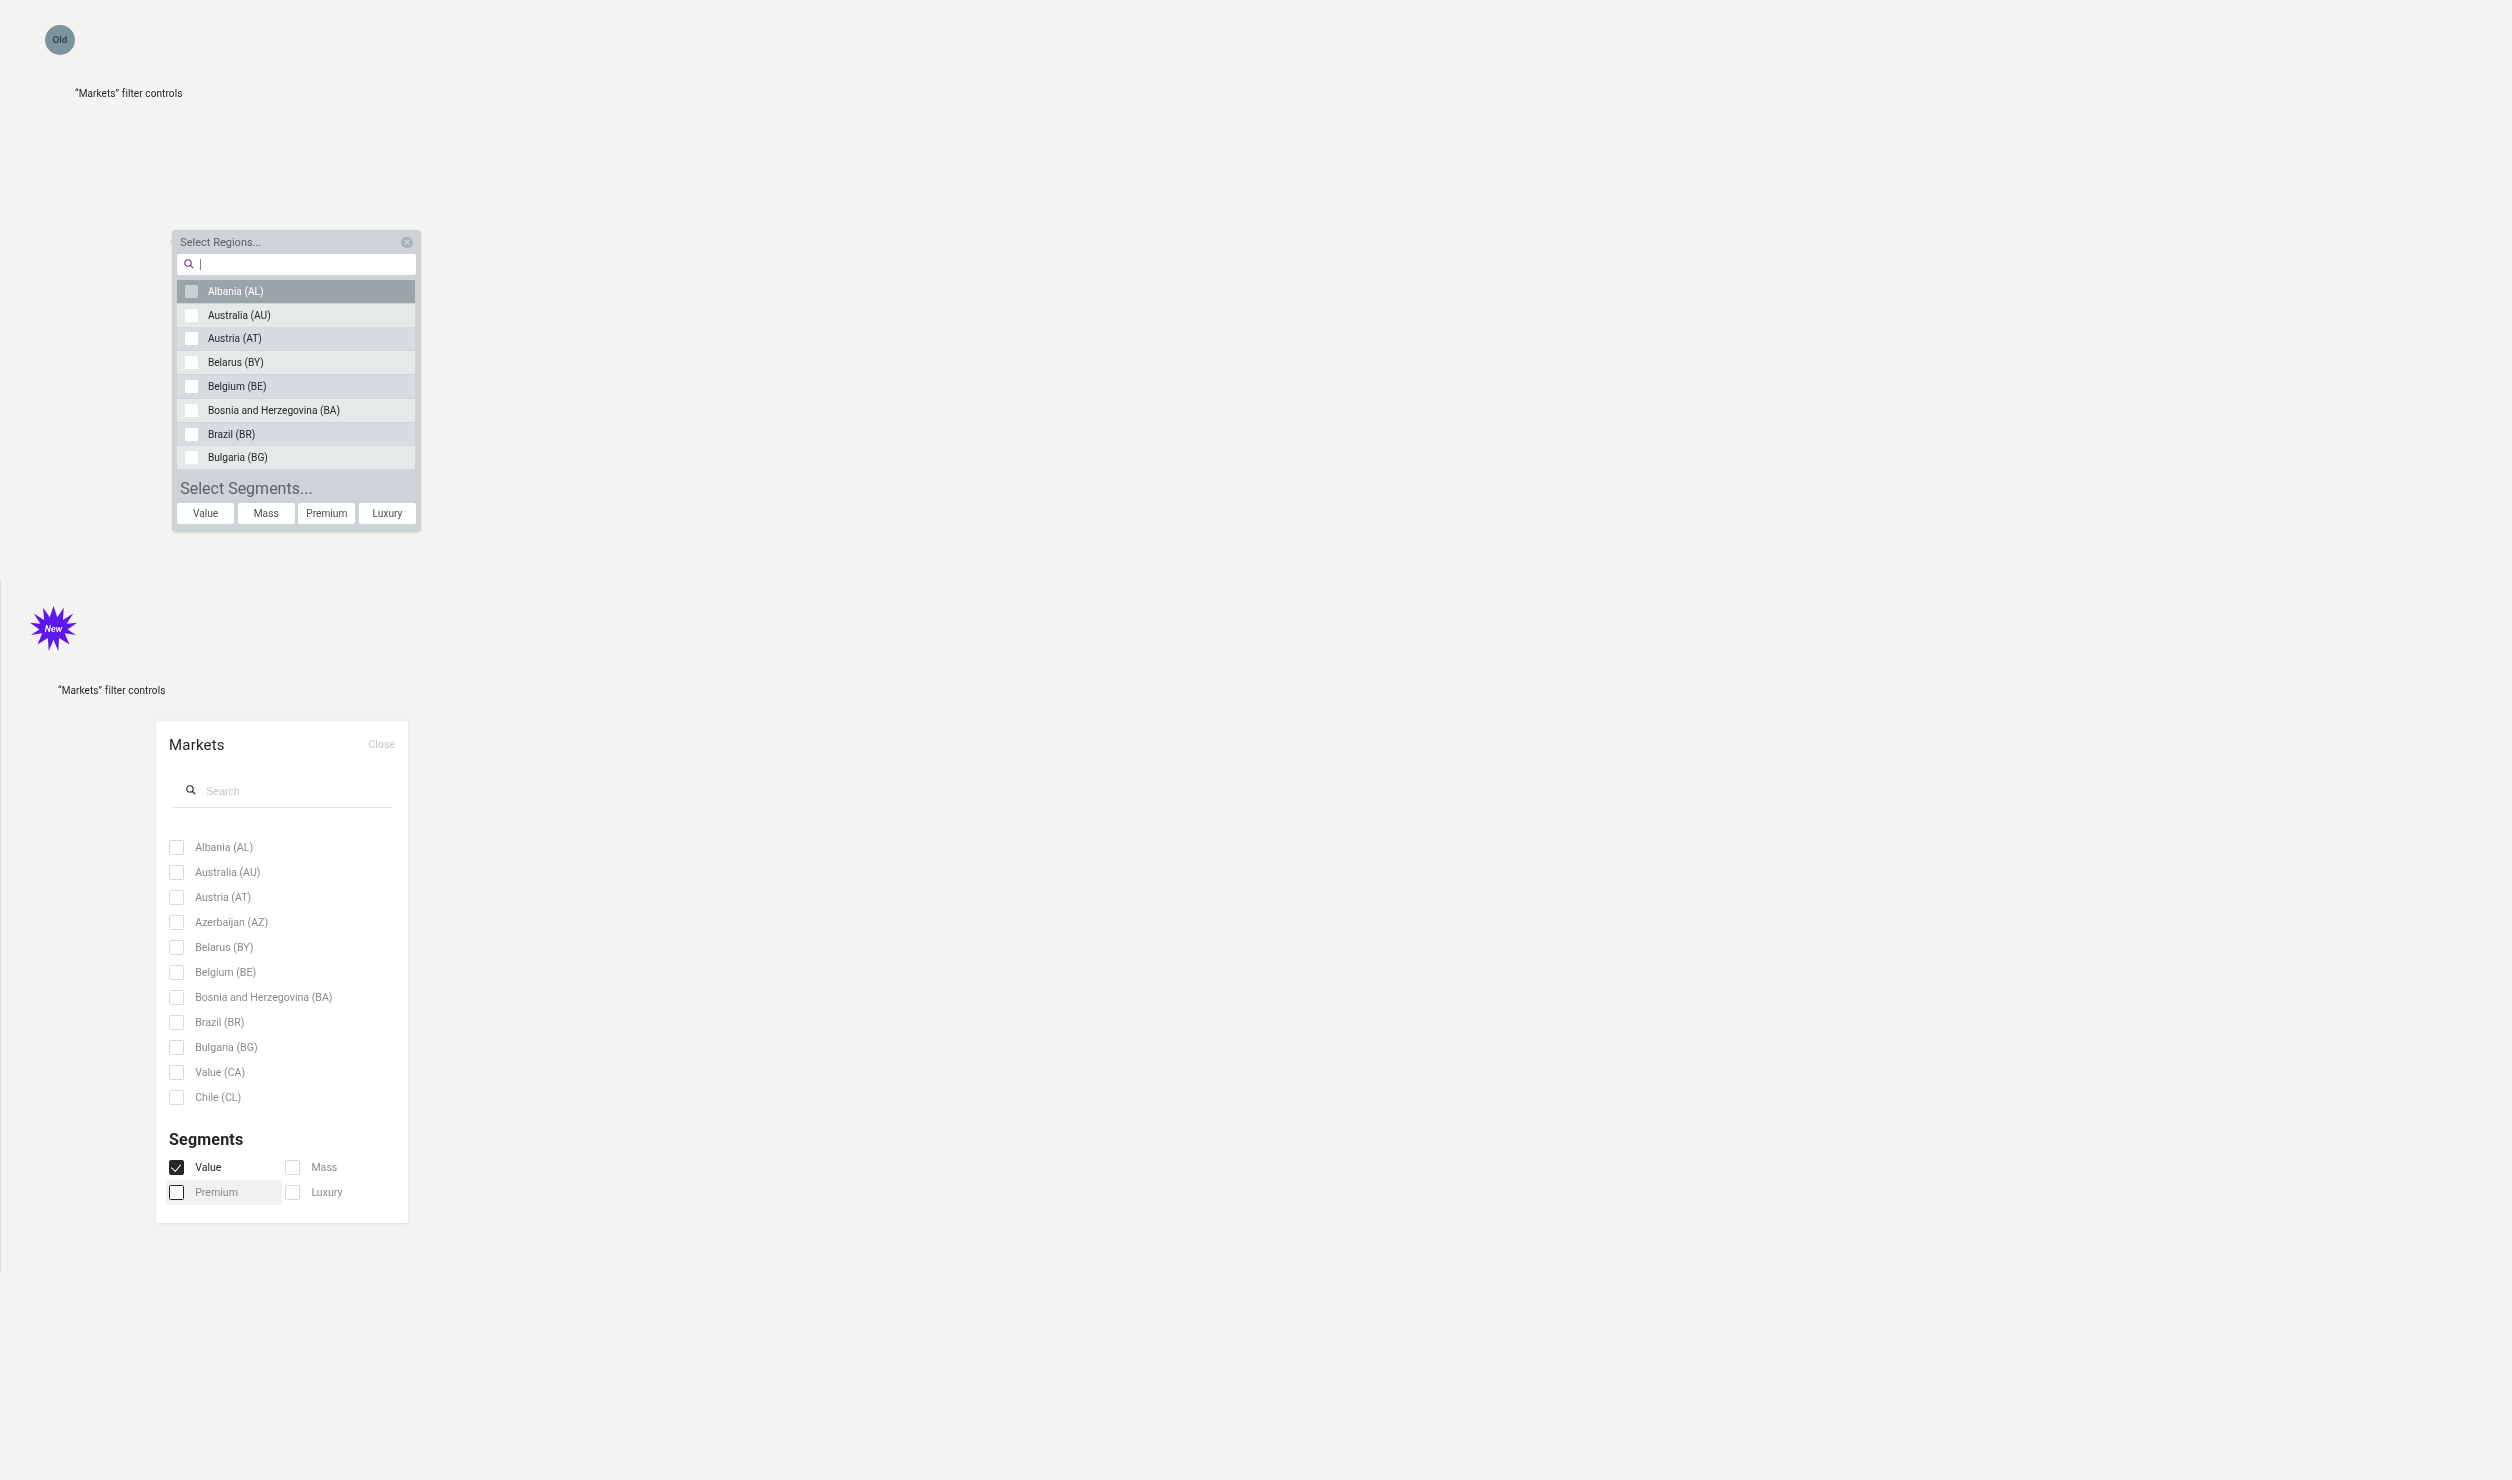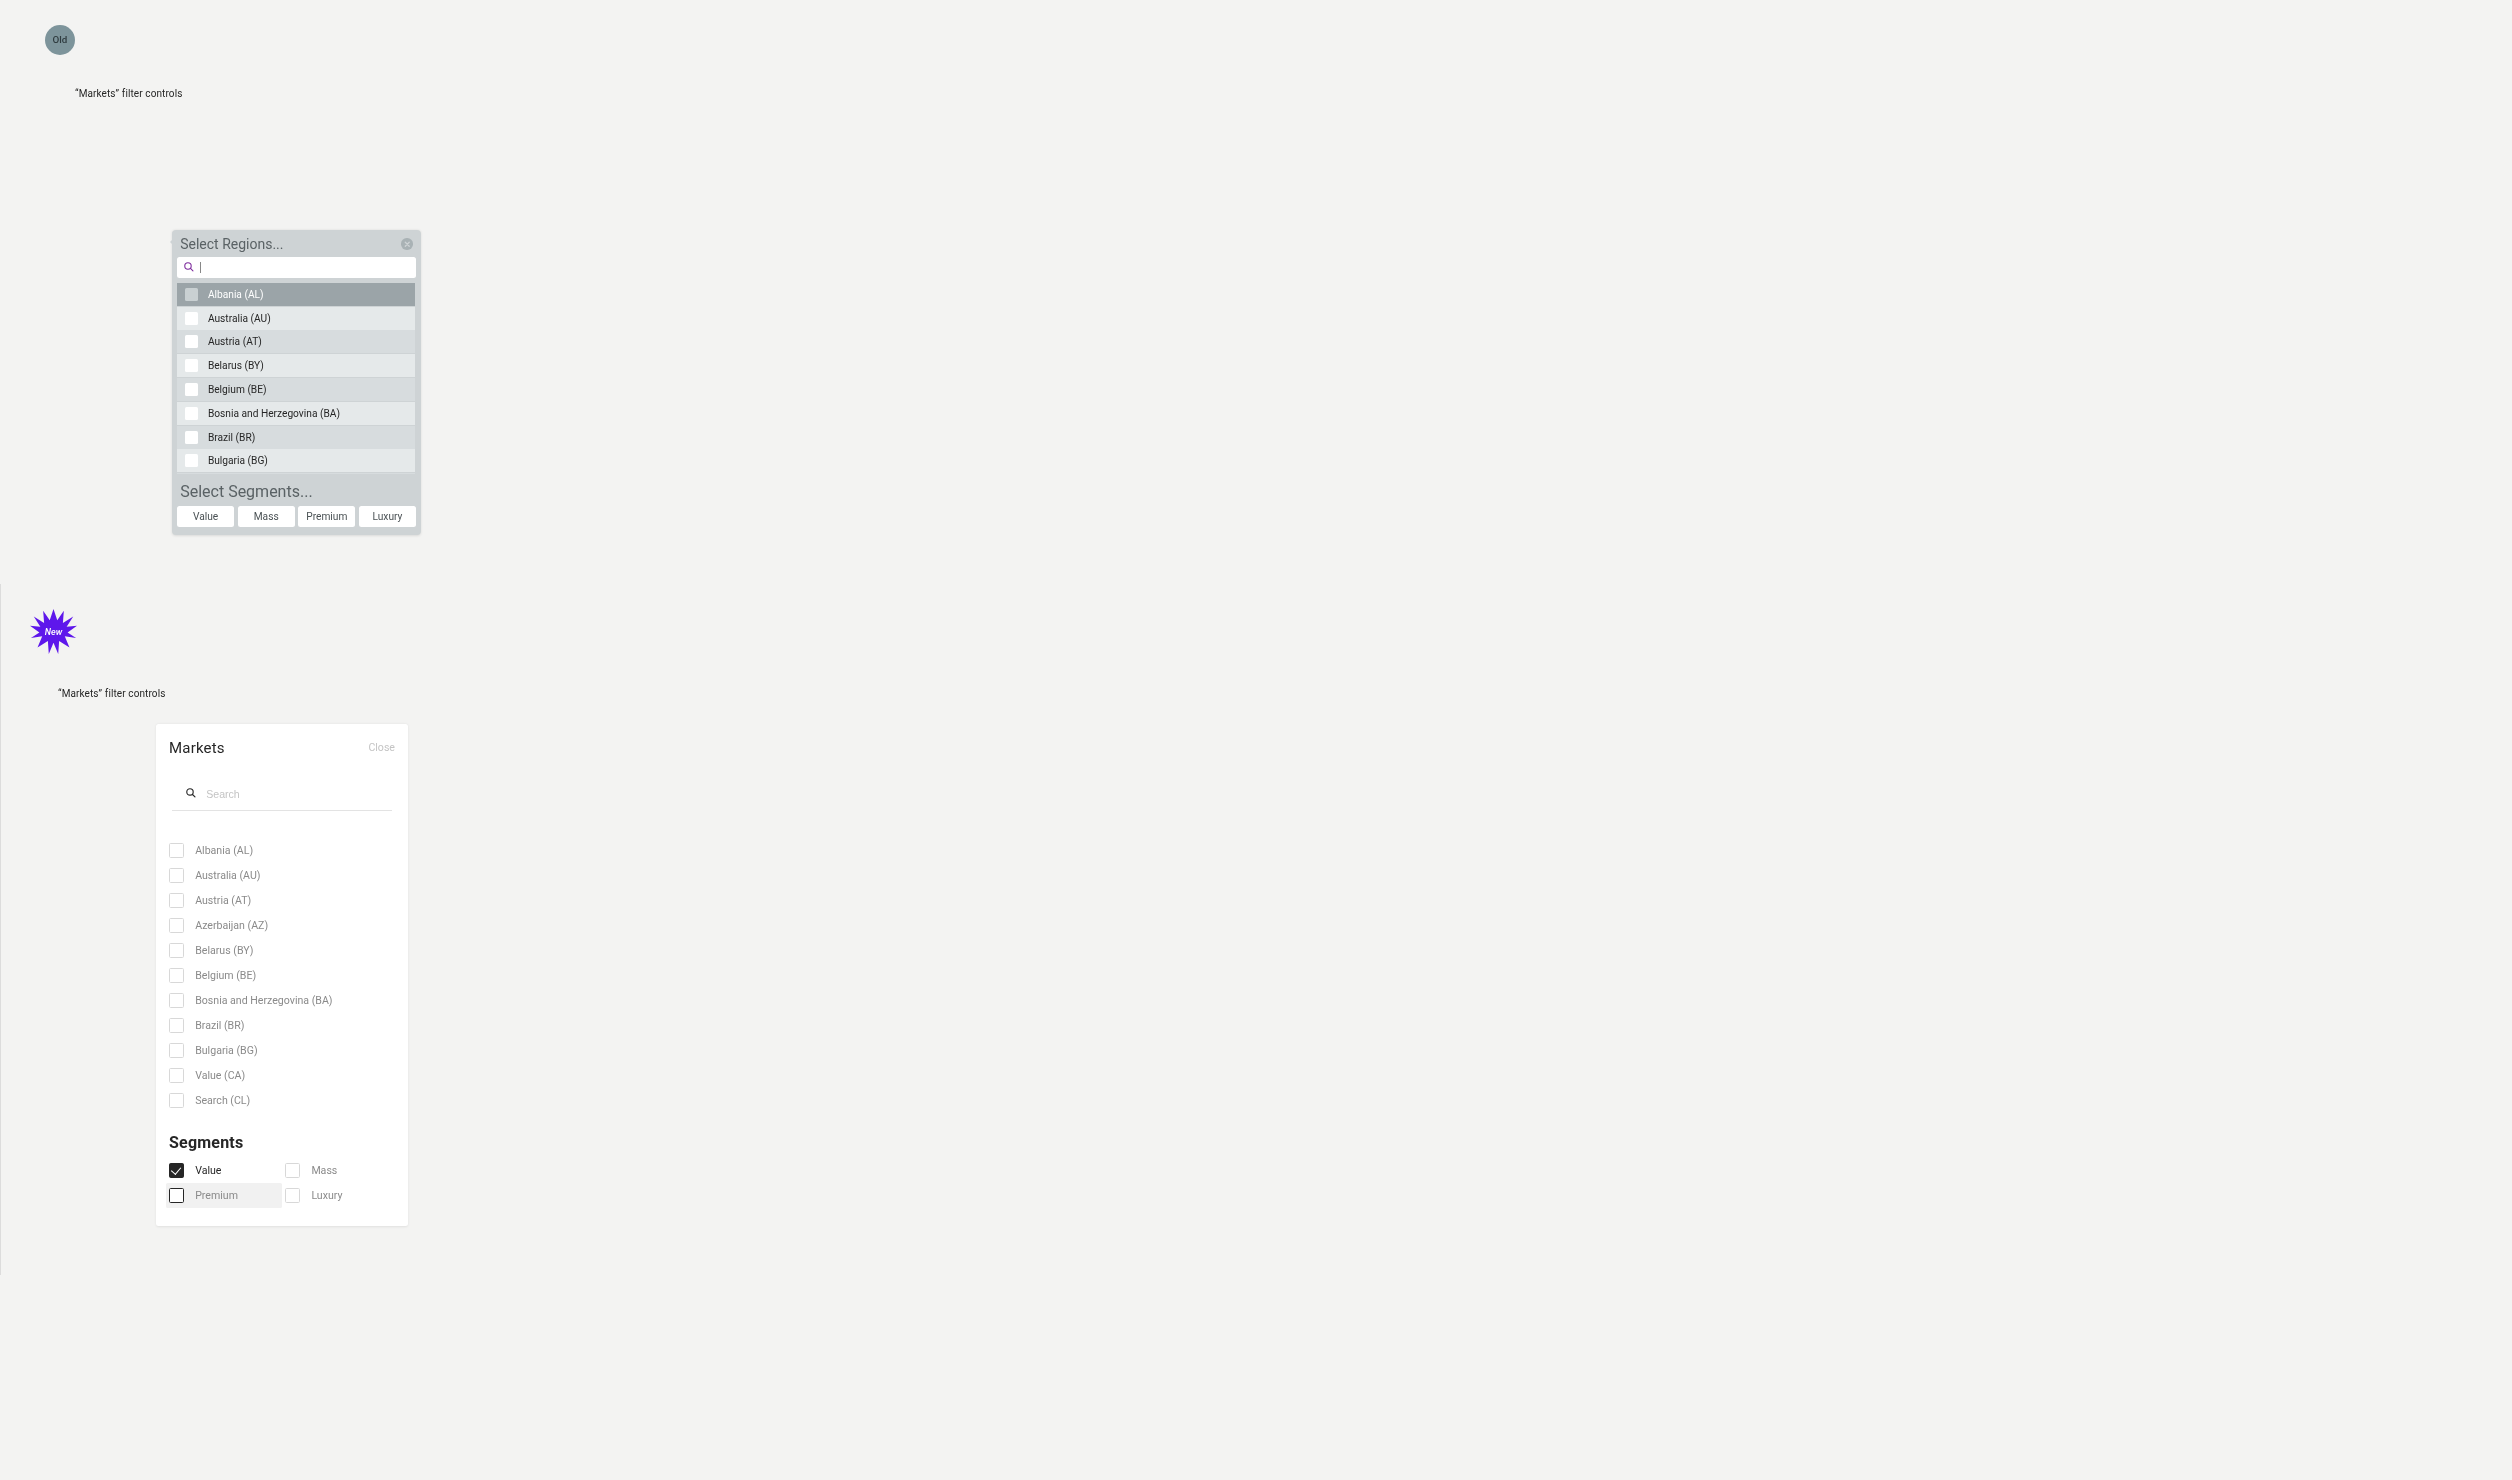--- a/index.html
+++ b/index.html
@@ -67,21 +67,21 @@
     content: "";
     position: absolute;
     left: -6.5px; top: 8.2px;
     border: 4.1px solid transparent;
     border-right-color: #ced3d5;
   }
   .old-header {
     display: flex; justify-content: space-between; align-items: center;
     padding: 6.5px 8.2px 4.9px;
     color: #5a6265;
-    font-size: 14px;
+    font-size: 11px;
   }
   .old-header .close-x {
     width: 11.4px; height: 11.4px; border-radius: 50%;
     background: #a9b2b5;
     display: flex; align-items: center; justify-content: center;
     color: #ced3d5; font-size: 8.2px; line-height: 1;
   }
   .old-search {
     margin: 0 4.9px;
     height: 21px;
@@ -375,21 +375,21 @@
           <div class="nw-row">
             <span class="cb"></span>
             <span>Bulgaria (BG)</span>
           </div>
           <div class="nw-row">
             <span class="cb"></span>
             <span>Value (CA)</span>
           </div>
           <div class="nw-row">
             <span class="cb"></span>
-            <span>Search (CL)</span>
+            <span>Chile (CL)</span>
           </div>
           <div class="nw-row"></div>
         </div>
       <div class="nw-seg-head">Segments</div>
       <div class="nw-seg-grid" id="nw-seg-grid">
           <div class="nw-seg checked">
             <span class="cb"></span>
             <span>Value</span>
           </div>
           <div class="nw-seg plain">

